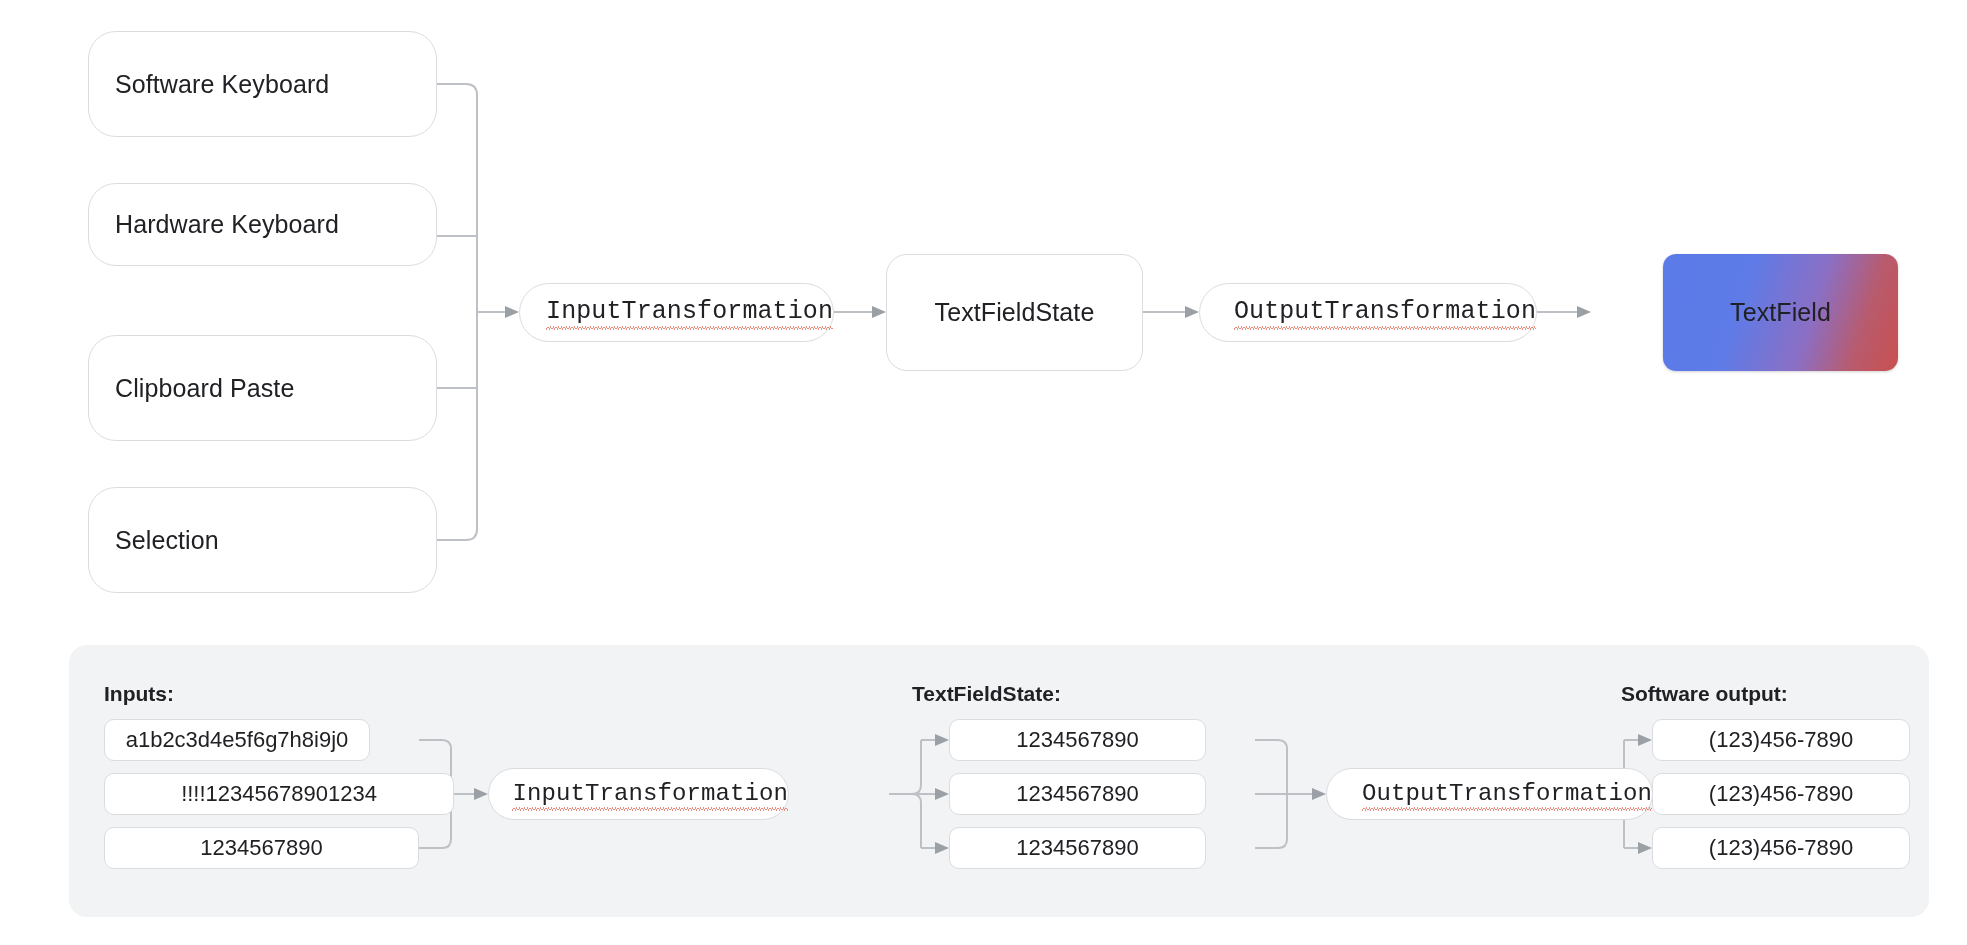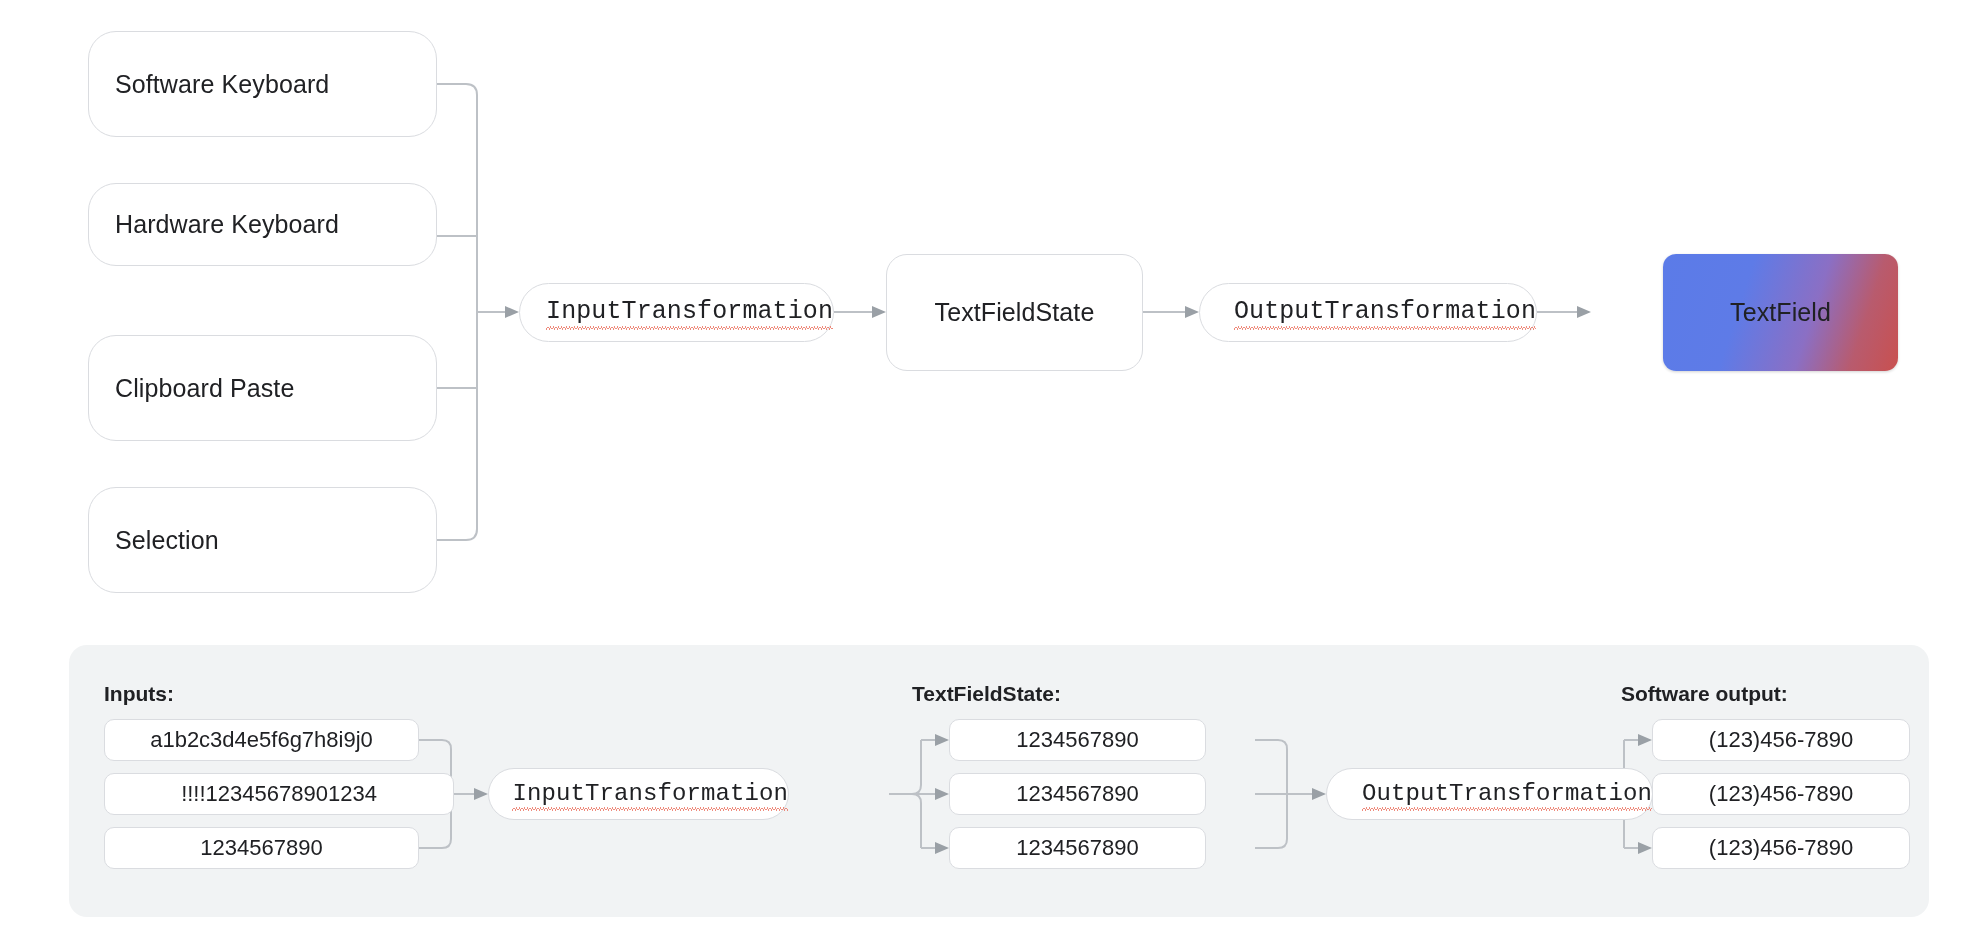--- a/index.html
+++ b/index.html
@@ -211,21 +211,21 @@
       <path d="M 1530 149 H 1546 Q 1555 149 1555 140 V 95"></path>
       <path d="M 1555 95 H 1569"></path>
       <polygon points="1569,89 1583,95 1569,101"></polygon>
       <path d="M 1530 149 H 1569"></path>
       <polygon points="1569,143 1583,149 1569,155"></polygon>
       <path d="M 1530 149 H 1546 Q 1555 149 1555 158 V 203"></path>
       <path d="M 1555 203 H 1569"></path>
       <polygon points="1569,197 1583,203 1569,209"></polygon>
     </svg>
 
-    <div class="chip" style="left:35px; top:74px; width:315px;">a1b2c3d4e5f6g7h8i9j0</div>
+    <div class="chip" style="left:35px; top:74px; width:266px;">a1b2c3d4e5f6g7h8i9j0</div>
     <div class="chip" style="left:35px; top:128px; width:350px;">!!!!12345678901234</div>
     <div class="chip" style="left:35px; top:182px; width:315px;">1234567890</div>
 
     <div class="node pill" style="left:419px; top:123px; width:301px; height:52px; font-size:24px;">
       <span class="squiggle">InputTransformation</span>
     </div>
 
     <div class="chip" style="left:880px; top:74px; width:257px;">1234567890</div>
     <div class="chip" style="left:880px; top:128px; width:257px;">1234567890</div>
     <div class="chip" style="left:880px; top:182px; width:257px;">1234567890</div>

